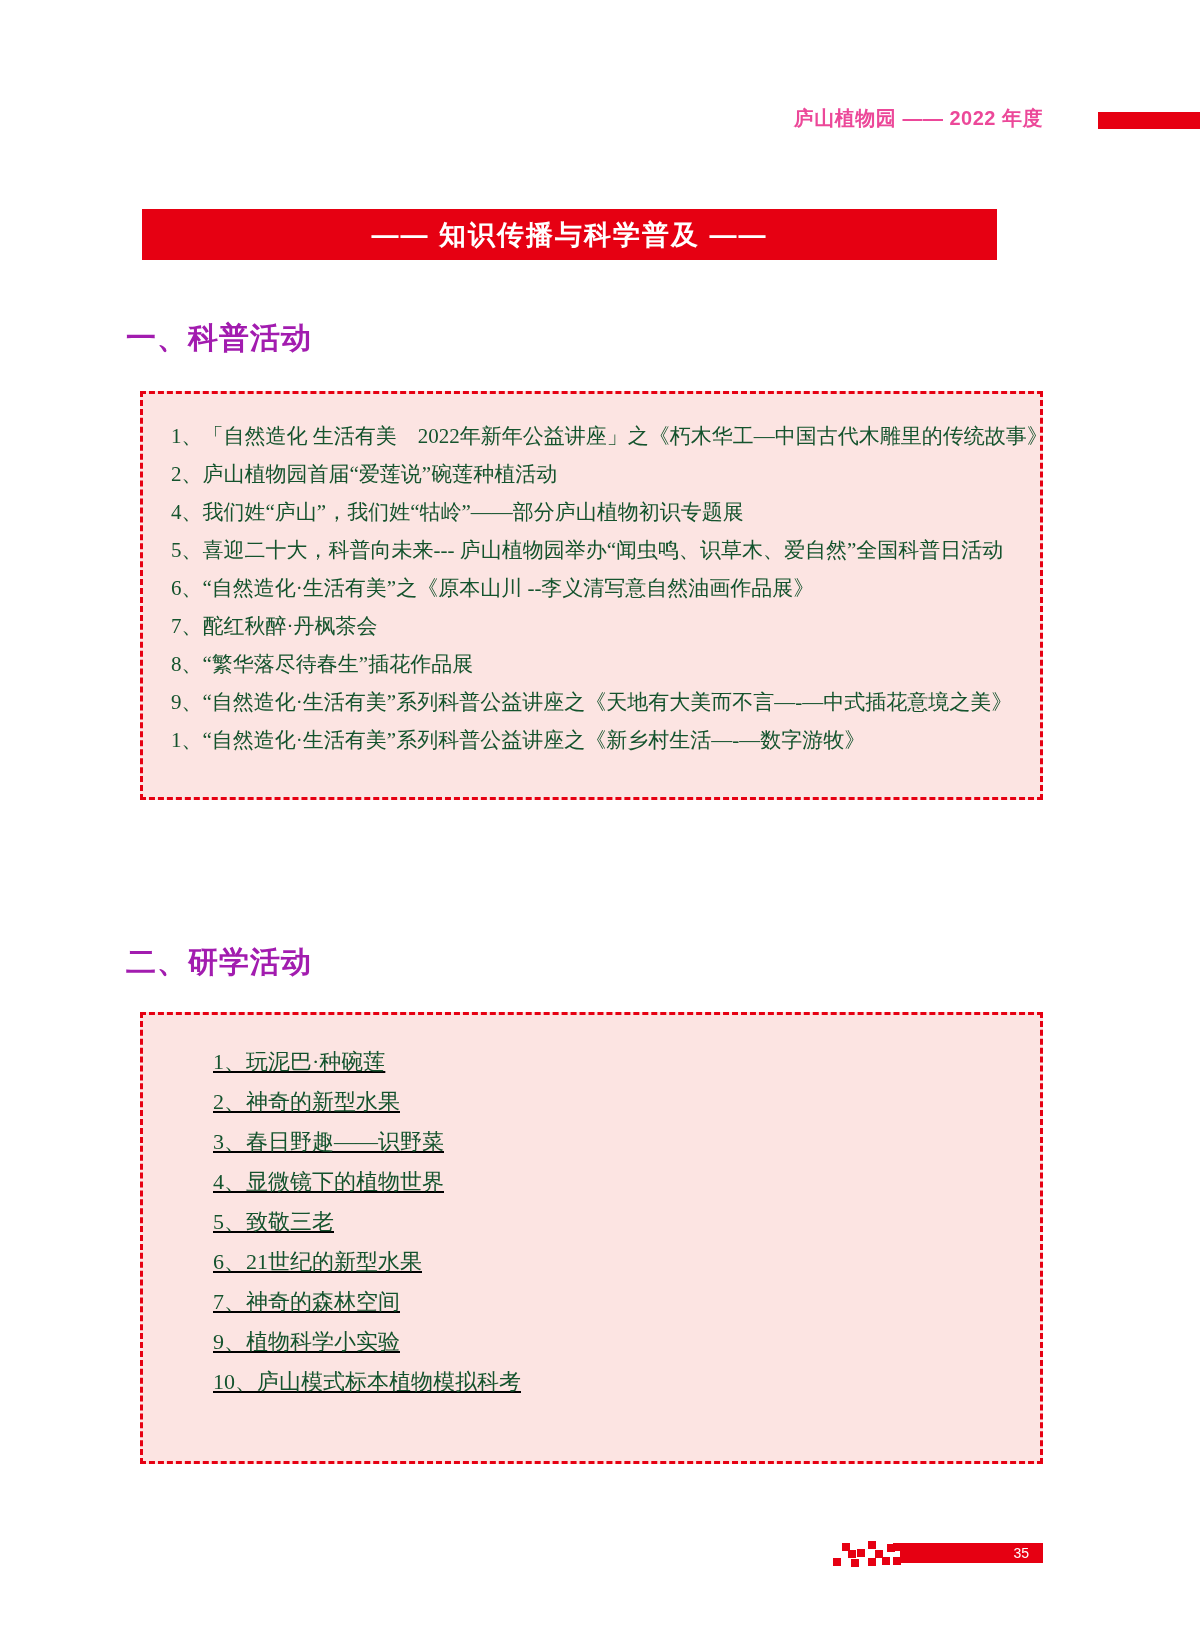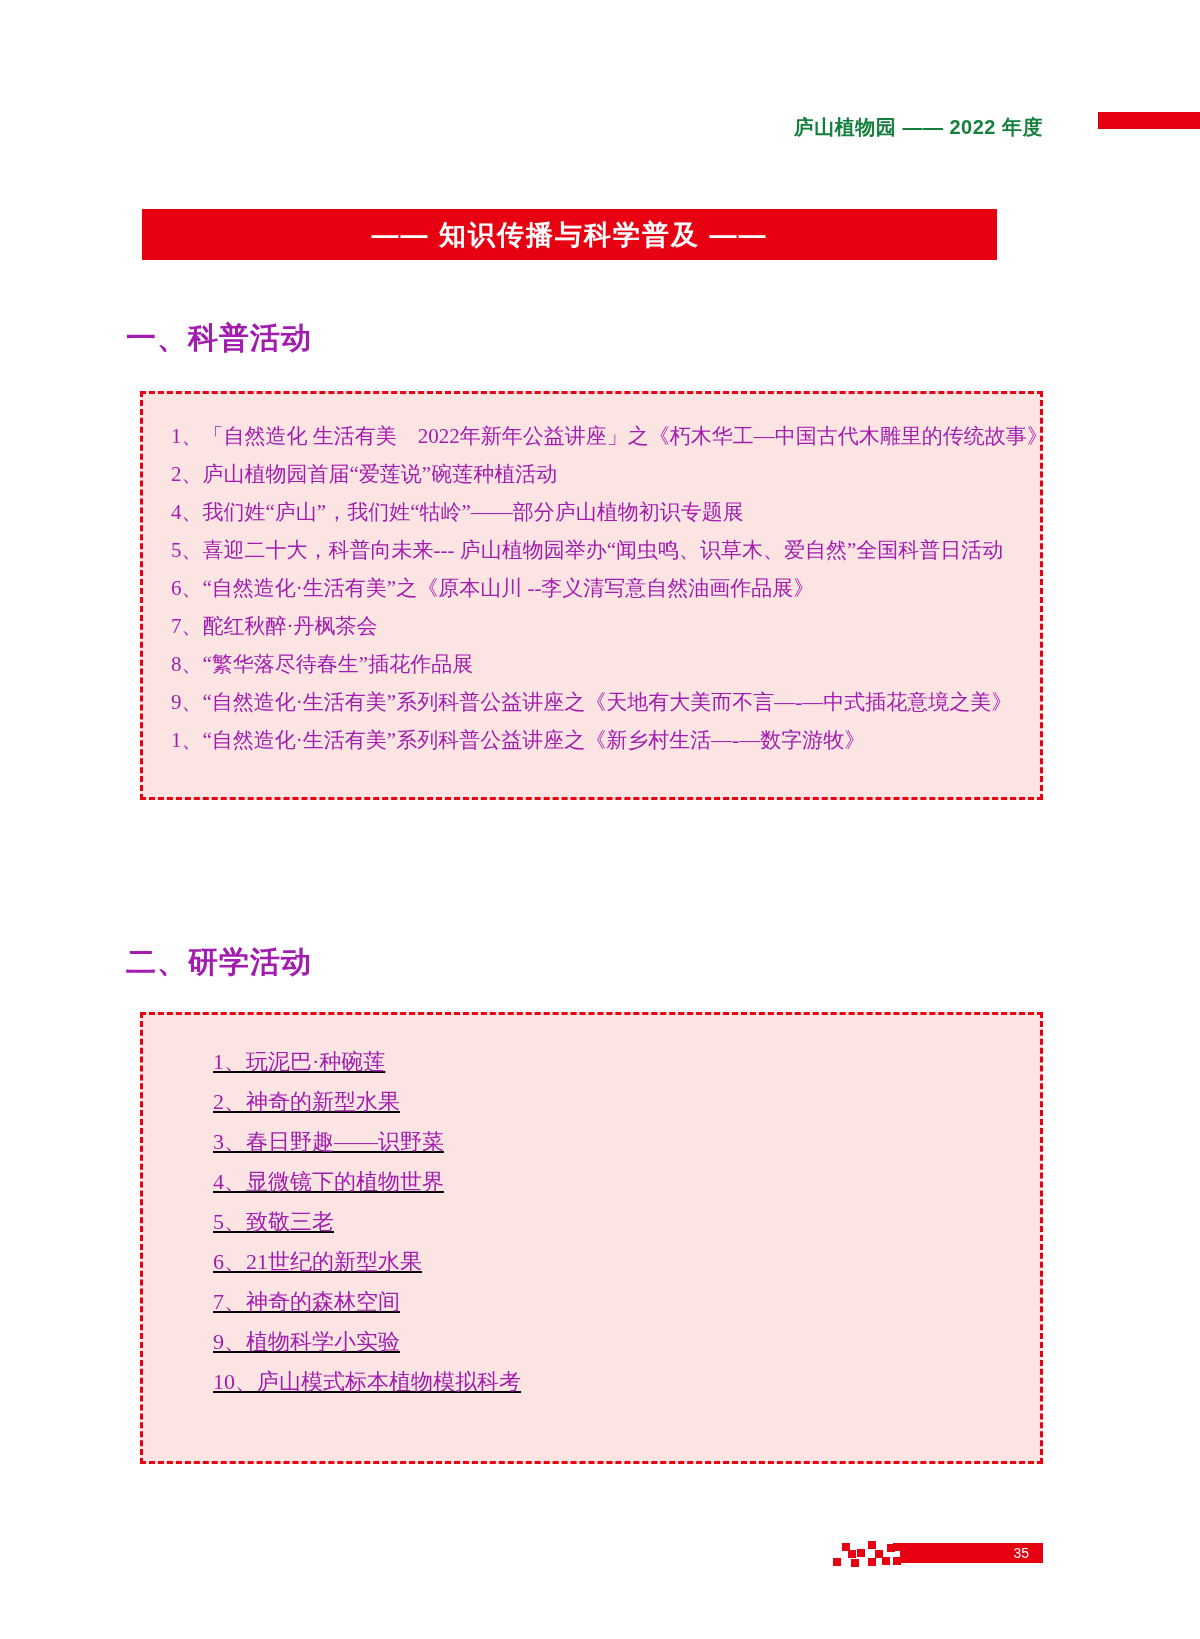--- a/index.html
+++ b/index.html
@@ -6,22 +6,22 @@
   html,body { background:#ffffff; }
   .page {
     position:relative;
     width:1200px; height:1639px;
     background:#ffffff;
     font-family:"Liberation Sans","DejaVu Sans",sans-serif;
     overflow:hidden;
   }
   
   .header-title {
-    position:absolute; top:114px; right:157px;
-    font-size:20px; font-weight:600; color:#15803d;
+    position:absolute; top:105px; right:157px;
+    font-size:20px; font-weight:600; color:#ec4899;
     letter-spacing:0.5px; white-space:nowrap;
   }
   .header-accent-bar {
     position:absolute; top:112px; left:1098px;
     width:102px; height:17px; background:#e60012;
   }
   
   .banner {
     position:absolute; left:142px; top:209px;
     width:855px; height:51px;
@@ -42,21 +42,21 @@
   .activity-box {
     position:absolute; left:140px; width:903px;
     background:#fce4e2;
     border:3px dashed #e60012;
   }
   .activity-box.b1 { top:391px; height:409px; }
   .activity-box.b2 { top:1012px; height:452px;text-decoration:underline; }
   .activity-list { list-style:none; }
   .activity-list li {
     font-family:"Liberation Serif","DejaVu Serif",serif;
-    color:#a21caf; white-space:nowrap;
+    color:#14532d; white-space:nowrap;
   }
   .b1 .activity-list { padding:23px 16px 0 28px; }
   .b1 .activity-list li { font-size:21px; line-height:38px; }
   .b2 .activity-list { padding:27px 16px 0 70px; }
   .b2 .activity-list li { font-size:22px; line-height:40px; }
   
   .footer-decor { position:absolute; left:828px; top:1536px; width:80px; height:36px; }
   .px { position:absolute; width:8px; height:8px; background:#e60012; }
   .page-number-bar {
     position:absolute; left:900px; top:1543px;

